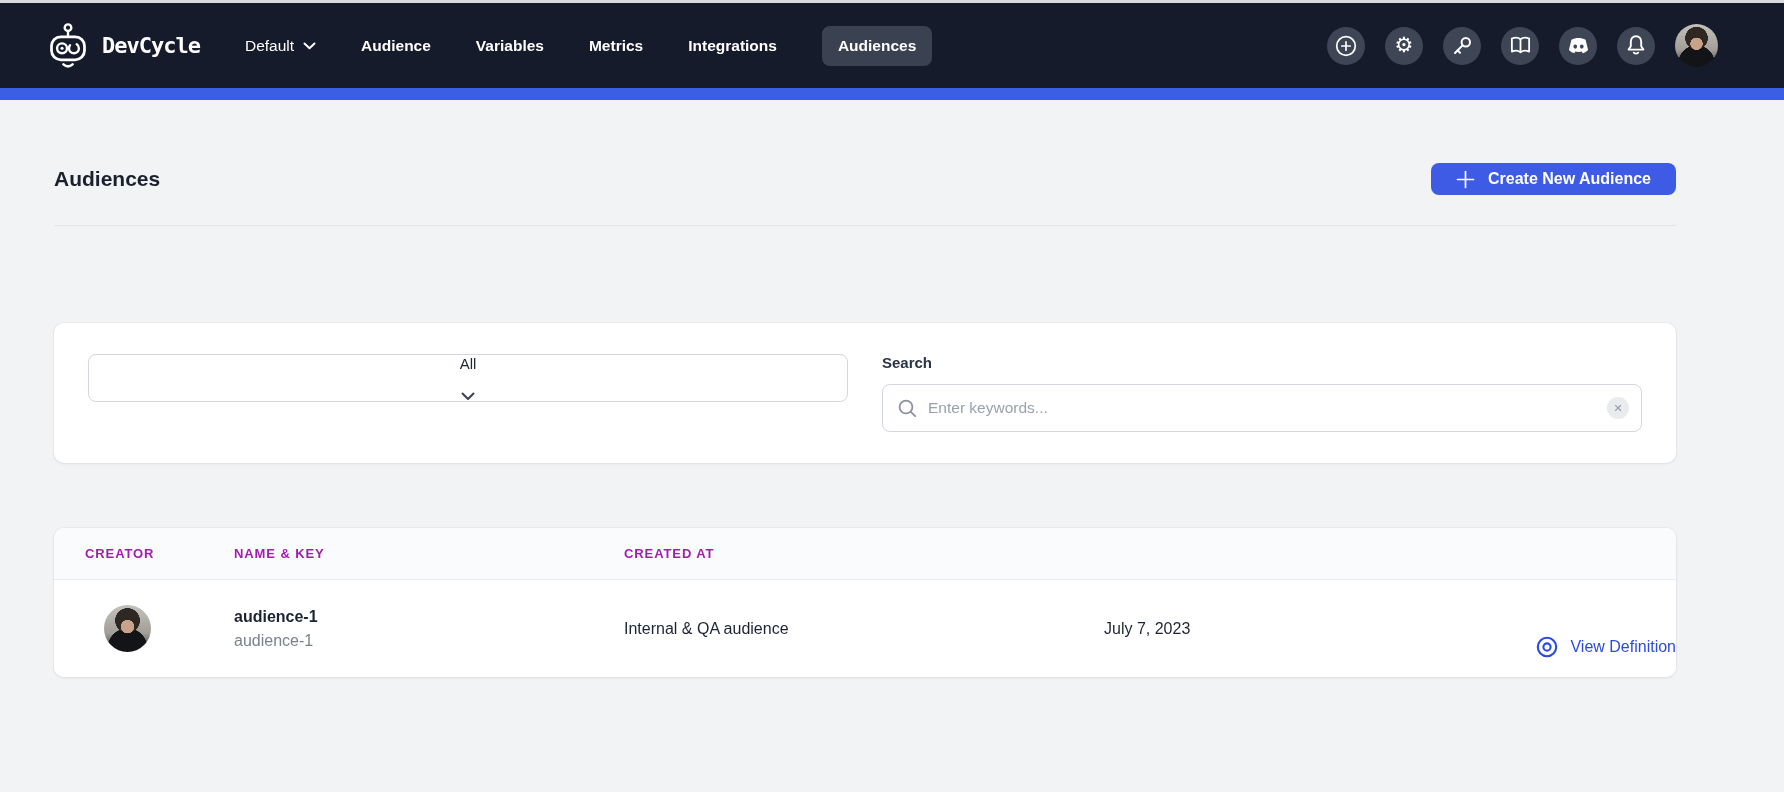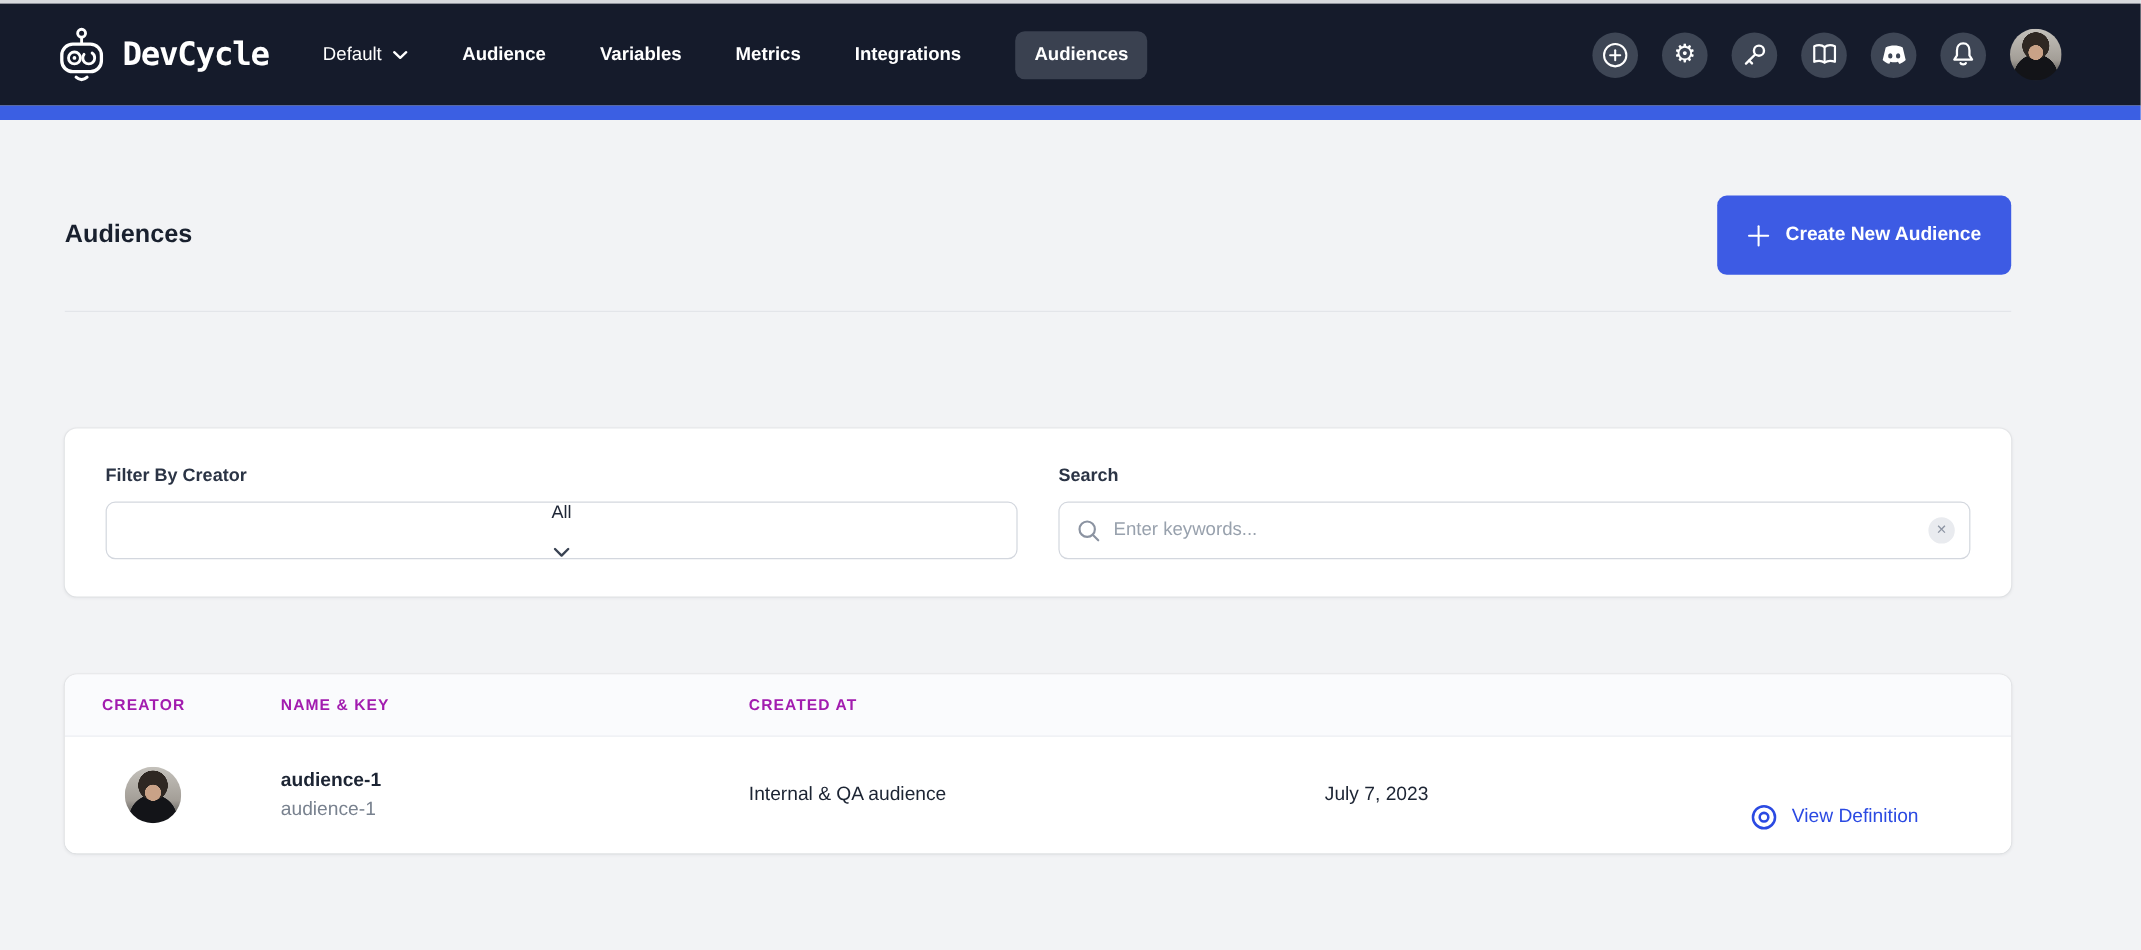--- a/index.html
+++ b/index.html
@@ -15,21 +15,21 @@
   
   .navbar {
     height:85px; background:#151b2b;
     display:flex; align-items:center; justify-content:space-between;
     padding:0 66px 0 46px;
   }
   .nav-left { display:flex; align-items:center; gap:45px; }
   .brand { display:flex; align-items:center; gap:12px; }
   .brand-text {
     font-family:"DejaVu Sans Mono", monospace;
-    font-weight:bold; font-size:27px; color:#ffffff; letter-spacing:-1px;
+    font-weight:bold; font-size:22px; color:#ffffff; letter-spacing:-1px;
   }
   .nav-item {
     color:#ffffff; font-size:15.5px; font-weight:600; cursor:pointer;
     display:flex; align-items:center; gap:9px; white-space:nowrap;
   }
   .nav-item.project { font-weight:500; }
   .nav-item.active { background:#3a4150; border-radius:8px; padding:11px 16px; }
   .nav-right { display:flex; align-items:center; gap:20px; }
   .icon-circle {
     width:38px; height:38px; border-radius:50%; background:#3e4655;
@@ -47,21 +47,21 @@
   }
   .accent-bar { height:12px; background:#3b5fe3; }
 
   
   .content { margin:0 108px 0 54px; width:1622px; }
   .page-header {
     margin-top:63px; display:flex; align-items:center; justify-content:space-between;
   }
   .page-title { font-size:21px; font-weight:700; color:#19202e; }
   .btn-primary {
-    height:66px; padding:0 25px; background:#3d5be4; border:none; border-radius:8px;
+    height:32px; padding:0 25px; background:#3d5be4; border:none; border-radius:8px;
     color:#ffffff; font-size:16px; font-weight:600; font-family:"Liberation Sans",sans-serif;
     display:flex; align-items:center; gap:13px; cursor:pointer;
   }
   .divider { margin-top:30px; border-top:1px solid #e3e5e9; }
 
   
   .filter-card {
     margin-top:97px; background:#ffffff; border-radius:10px;
     box-shadow:0 1px 3px rgba(20,26,43,0.07), 0 0 0 1px rgba(20,26,43,0.03);
     padding:31px 34px; display:flex; gap:34px;
@@ -109,21 +109,21 @@
       radial-gradient(circle at 50% 46%, #c9a287 0 19%, rgba(0,0,0,0) 20%),
       radial-gradient(circle at 50% 33%, #2e2722 0 31%, rgba(0,0,0,0) 32%),
       radial-gradient(circle at 50% 92%, #131418 0 40%, rgba(0,0,0,0) 41%),
       linear-gradient(180deg, #c4c1bb 0%, #a39e97 60%, #3a3a3a 100%);
   }
   .name-primary { font-size:16px; font-weight:700; color:#1c2433; line-height:24px; }
   .name-key { font-size:16px; color:#79828f; line-height:24px; }
   .cell-desc { font-size:16px; color:#1c2433; }
   .date-primary { font-size:16px; color:#1c2433; line-height:24px; }
   .date-time { font-size:16px; color:#79828f; line-height:24px; }
-  .cell-action { display:flex; justify-content:center;margin-top:36px; }
+  .cell-action { display:flex; justify-content:flex-end;margin-top:36px; }
   .link-action {
     display:flex; align-items:center; gap:10px; color:#2b4ae2;
     font-size:16px; font-weight:500; text-decoration:none; cursor:pointer;
   }
   svg { display:block; }
 </style>
 </head>
 <body>
 
 <div class="top-strip"></div>
@@ -236,21 +236,20 @@
           </svg>
       </span>
       <span>Create New Audience</span>
     </button>
   </div>
 
   <div class="divider"></div>
 
   <section class="filter-card">
     <div class="filter-col">
-      <div class="field-label">Filter By Creator</div>
       <div class="select-box">
         <span class="select-value">All</span>
         <span>
           <svg width="14" height="9" viewBox="0 0 14 9">
               <polyline points="1.5,1.5 7,7 12.5,1.5" stroke="#3a4353" stroke-width="2" fill="none" stroke-linecap="round" stroke-linejoin="round"></polyline>
             </svg>
         </span>
       </div>
     </div>
     <div class="filter-col">

